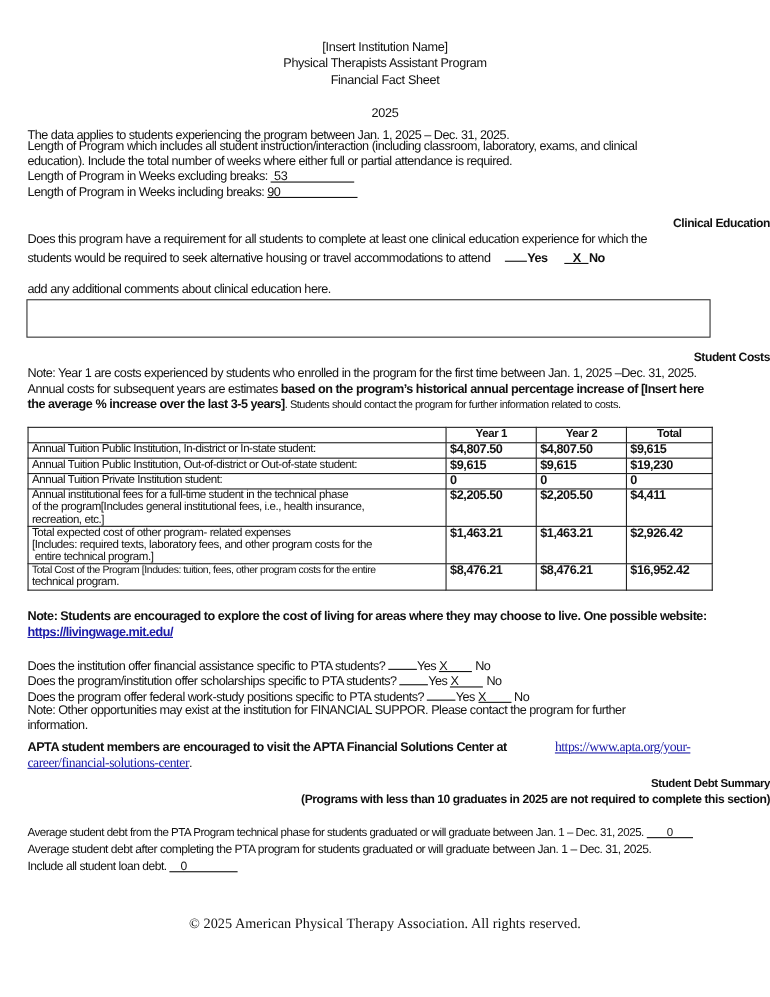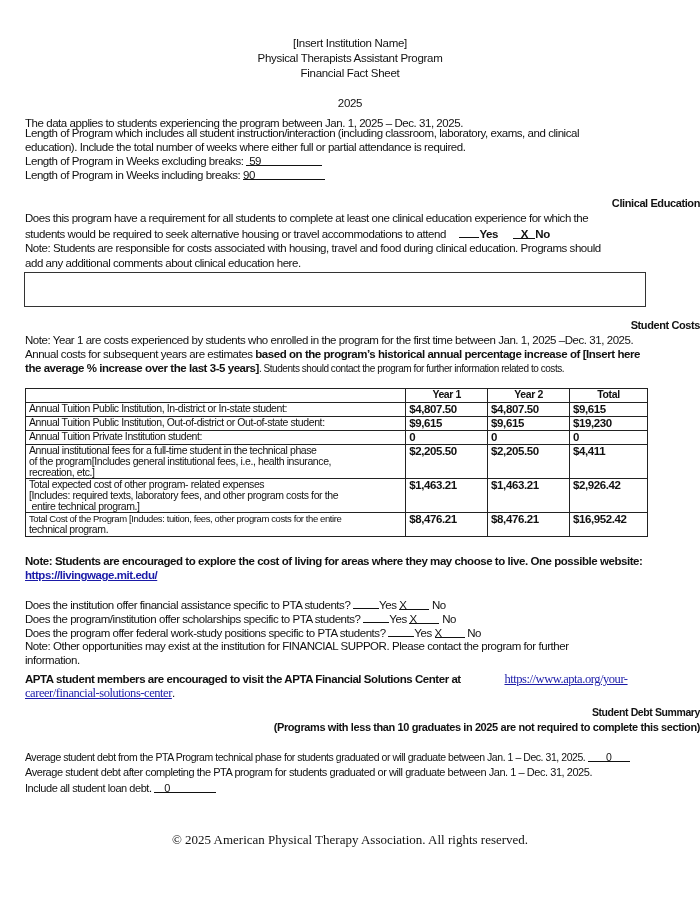--- a/index.html
+++ b/index.html
@@ -43,37 +43,36 @@
   <div class="header" style="top:36px;">[Insert Institution Name]</div>
   <div class="header" style="top:51px;">Physical Therapists Assistant Program</div>
   <div class="header" style="top:66px;">Financial Fact Sheet</div>
   <div class="header" style="top:96px;">2025</div>
 
   <div class="line" style="top:116px;">The data applies to students experiencing the program between Jan. 1, 2025 – Dec. 31, 2025.</div>
   <div class="line" style="top:126px;">Length of Program which includes all student instruction/interaction (including classroom, laboratory, exams, and clinical</div>
   <div class="line" style="top:140px;">education). Include the total number of weeks where either full or partial attendance is required.</div>
   <div class="line" style="top:154px;">
     <span>Length of Program in Weeks excluding breaks:</span>
-    <span class="blank" style="width:76px;"><span style="padding-left:3px;">59</span></span>
+    <span class="blank" style="width:76px;"><span style="padding-left:3px;">53</span></span>
   </div>
   <div class="line" style="top:168px;">
     <span>Length of Program in Weeks including breaks:</span>
     <span class="blank" style="width:82px;"><span>90</span></span>
   </div>
 
   <div class="center bold" style="top:196px;">Clinical Education</div>
   <div class="line" style="top:211px;">Does this program have a requirement for all students to complete at least one clinical education experience for which the</div>
   <div class="line" style="top:226px;">
     <span>students would be required to seek alternative housing or travel accommodations to attend</span>
     <span style="display:inline-block;width:8px;"></span>
     <span class="blank" style="width:20px;"></span><b>Yes</b>
     <span style="display:inline-block;width:10px;"></span>
     <span class="blank bold" style="width:22px;text-align:center;"><span>X</span></span><b>No</b>
   </div>
-  <div class="line" style="top:241px;">Note: Students are responsible for costs associated with housing, travel and food during clinical education. Programs should</div>
   <div class="line" style="top:256px;">add any additional comments about clinical education here.</div>
   <div class="comment-box"></div>
 
   <div class="center bold" style="top:318px;">Student Costs</div>
   <div class="line" style="top:333px;">Note: Year 1 are costs experienced by students who enrolled in the program for the first time between Jan. 1, 2025 –Dec. 31, 2025.</div>
   <div class="line" style="top:347px;">
     <span>Annual costs for subsequent years are estimates </span><b>based on the program’s historical annual percentage increase of [Insert here</b>
   </div>
   <div class="line" style="top:361px;">
     <b>the average % increase over the last 3-5 years]</b><span style="font-size:10px;">.  Students should contact the program for further information related to costs.</span>

